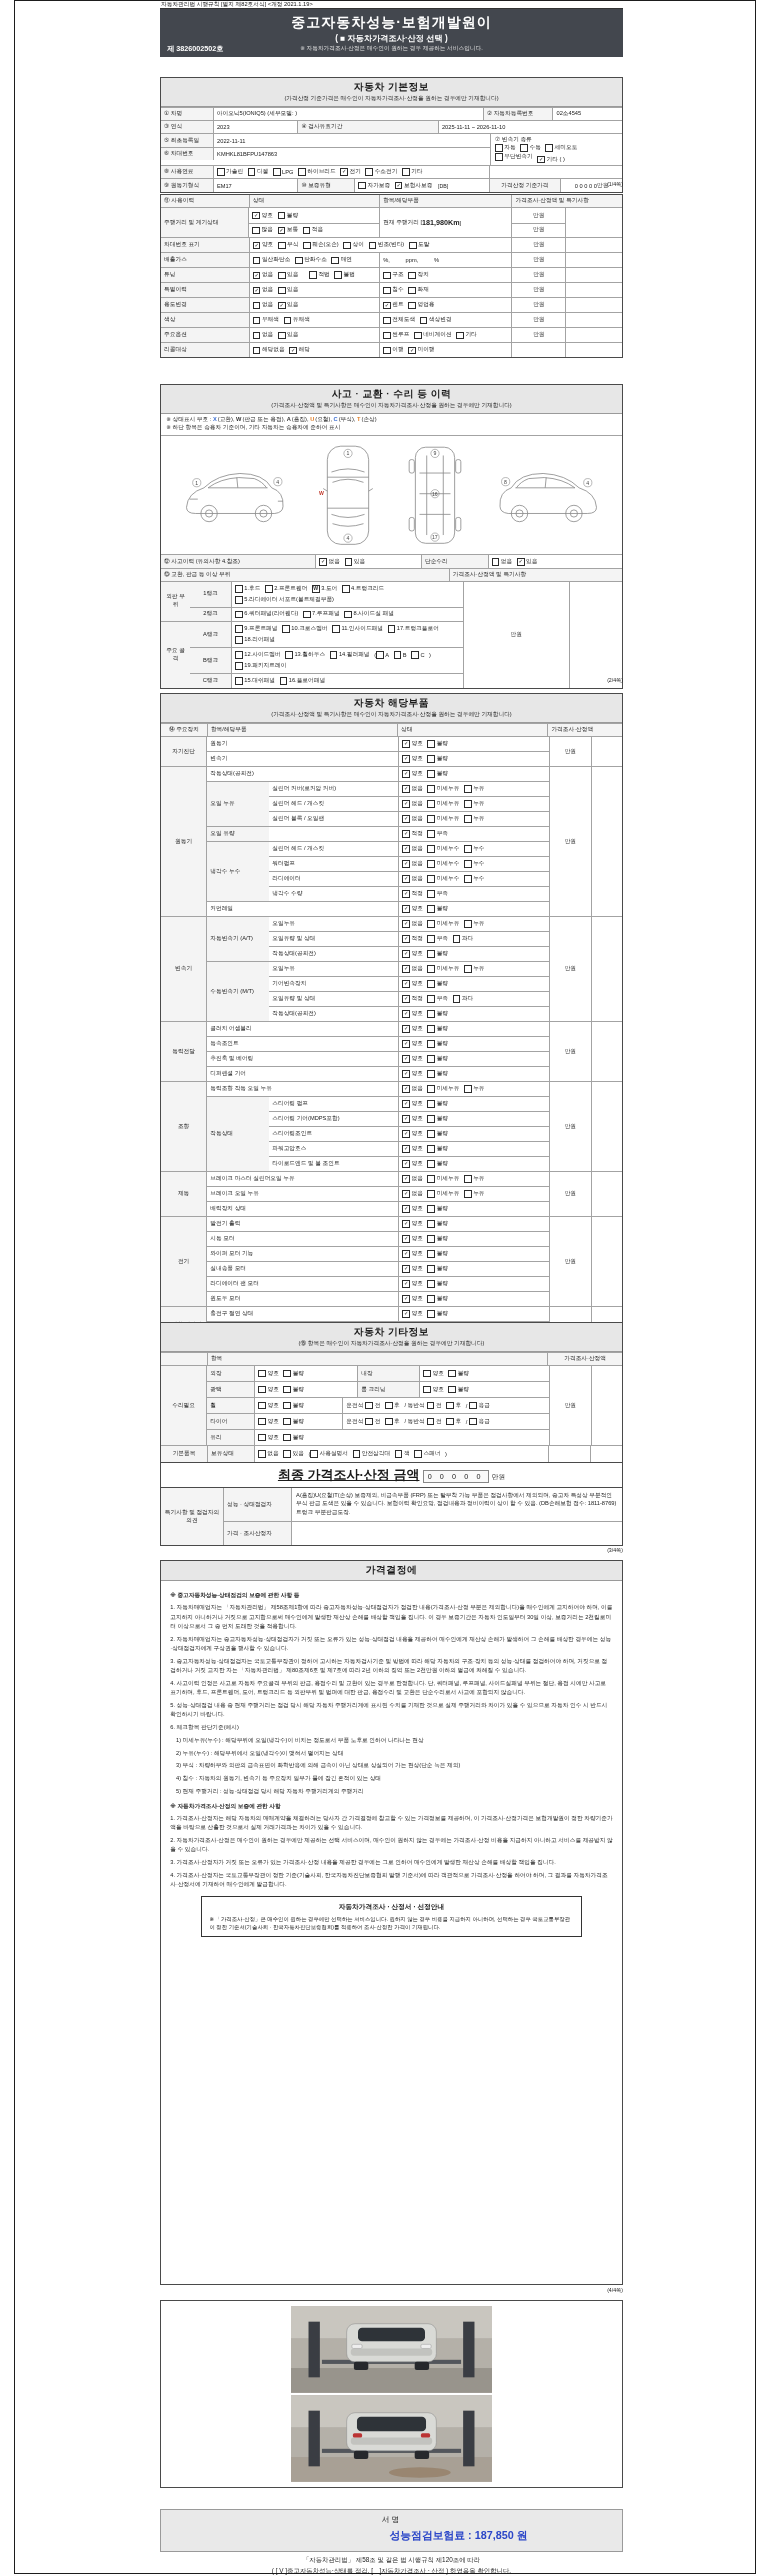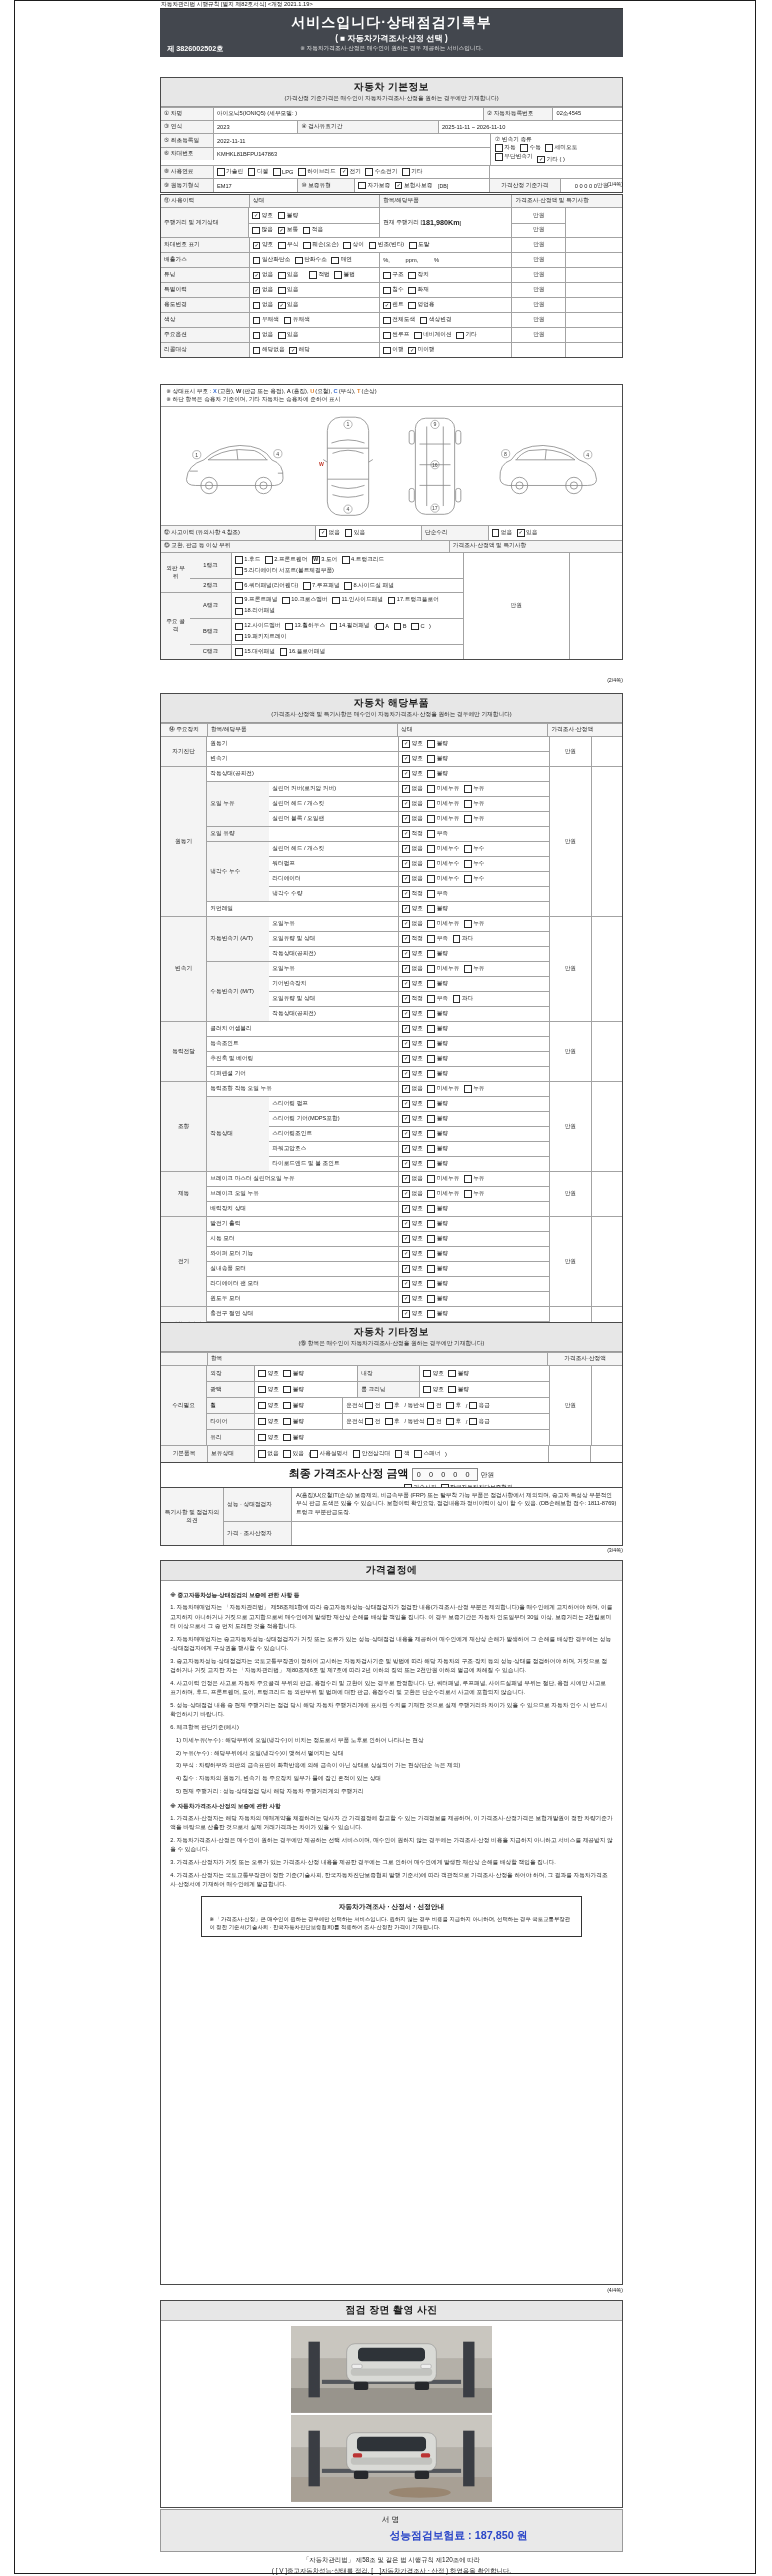--- a/index.html
+++ b/index.html
@@ -62,21 +62,21 @@
 </head>
 <body>
 
 <div id="page">
   <div id="frame"></div>
 
   <div class="abs topnote" style="left:161px;top:1px;">자동차관리법 시행규칙 [별지 제82호서식] &lt;개정 2021.1.19&gt;</div>
   <div class="abs rule col" style="top:7.7px;"></div>
 
   <div class="abs banner col" style="top:9.3px;height:48px;">
-    <div class="t1">서비스입니다·상태점검기록부</div>
+    <div class="t1">중고자동차성능·보험개발원이</div>
     <div class="t2">( ■ 자동차가격조사·산정 선택 )</div>
     <div class="t3">※ 자동차가격조사·산정은 매수인이 원하는 경우 제공하는 서비스입니다.</div>
     <div class="docno">제 3826002502호</div>
   </div>
 
   <div class="abs col sec" style="top:77px;" id="s-basic">
       <div class="sechead">
         <div class="st">자동차 기본정보</div>
         <div class="ss">(가격산정 기준가격은 매수인이 자동차가격조사·산정을 원하는 경우에만 기재합니다)</div>
       </div>
@@ -454,20 +454,24 @@
             <span class="cb">✓</span>
             <span class="ol">미이행</span>
           </span>
         </div>
         <div class="td price" style="width: 54px; min-height: 14px;"></div>
         <div class="td " style="width: 57px; min-height: 14px;"></div>
       </div>
     </div>
 
   <div class="abs col sec" style="top:384px;" id="s-accident">
+      <div class="sechead">
+        <div class="st">사고 · 교환 · 수리 등 이력</div>
+        <div class="ss">(가격조사·산정액 및 특기사항은 매수인이 자동차가격조사·산정을 원하는 경우에만 기재합니다)</div>
+      </div>
       <div class="legend" style="padding: 2.6px 5.2px; font-size: 5.7px;">
         <div><span>※ 상태표시 부호 : </span><span class="lg" style="color: rgb(59, 111, 212);">X</span><span>(교환), </span><span class="lg" style="color: rgb(51, 51, 51);">W</span><span>(판금 또는 용접), </span><span class="lg" style="color: rgb(51, 51, 51);">A</span><span>(흠집), </span><span class="lg" style="color: rgb(224, 122, 31);">U</span><span>(요철), </span><span class="lg" style="color: rgb(59, 111, 212);">C</span><span>(부식), </span><span class="lg" style="color: rgb(224, 122, 31);">T</span><span>(손상)</span></div>
         <div>※ 하단 항목은 승용차 기준이며, 기타 자동차는 승용차에 준하여 표시</div>
       </div>
       <div class="diag" style="height: 112px;">
         <svg width="116" height="77" viewBox="0 0 225 150">
           <g fill="none" stroke="#8a8a8a" stroke-width="1.6">
             <path d="M18,100 Q20,72 52,62 Q78,36 122,34 Q168,34 184,62 Q208,70 206,98 Q206,110 190,112 L36,112 Q18,112 18,100 Z"></path>
             <path d="M60,62 Q84,44 120,42 L150,44 Q166,50 174,62"></path>
             <path d="M116,42 L118,62 M60,62 L176,62"></path>
@@ -1604,21 +1608,21 @@
           <span class="opt">
             <span class="cb"></span>
             <span class="ol">스패너</span>
           </span>
           <span>)</span>
         </div>
         <div class="td " style="width: 42px;"></div>
         <div class="td " style="width: 32px;"></div>
       </div>
       <div style="border-top: 1px solid rgb(74, 74, 74); text-align: center; padding: 3.6px 0px 4.1px;">
-        <div><span style="font-weight: bold; font-size: 11px;">최종 가격조사·산정 금액</span><span class="digits">0 0 0 0 0</span><span style="font-size: 6.7px;">만원</span></div>
+        <div><span style="font-weight: bold; font-size: 13px; text-decoration: underline;">최종 가격조사·산정 금액</span><span class="digits">0 0 0 0 0</span><span style="font-size: 6.7px;">만원</span></div>
         <div style="font-size: 5.4px; margin-top: 2.6px;"><span>이 가격조사·산정가격은 보험개발원의 차량기준가액을 바탕으로 한 기준가격과 (</span><span class="opt">
             <span class="cb"></span>
             <span class="ol">기술사회</span>
           </span><span class="opt">
             <span class="cb"></span>
             <span class="ol">한국자동차진단보증협회</span>
           </span><span>) 기준서를 적용하였음</span></div>
       </div>
     </div>
 
@@ -1663,23 +1667,20 @@
         <p>4. 가격조사·산정자는 국토교통부장관이 정한 기준(기술사회, 한국자동차진단보증협회 발행 기준서)에 따라 객관적으로 가격조사·산정을 하여야 하며, 그 결과를 자동차가격조사·산정서에 기재하여 매수인에게 발급합니다.</p>
         <div class="nbox">
           <div class="nbt">자동차가격조사 · 산정서 · 선정안내</div>
           <div class="nbb">※ 「가격조사·산정」은 매수인이 원하는 경우에만 선택하는 서비스입니다. 원하지 않는 경우 비용을 지급하지 아니하며, 선택하는 경우 국토교통부장관이 정한 기준서(기술사회 · 한국자동차진단보증협회)를 적용하여 조사·산정한 가격이 기재됩니다.</div>
         </div>
       </div>
     </div>
   <div class="abs col marker" style="top:2287px;">(4/4쪽)</div>
 
   <div class="abs col sec" style="top:2300px;" id="s-photos">
-      <div class="sechead">
-        <div class="st">점검 장면 촬영 사진</div>
-      </div>
       <div class="photobox">
         <svg width="201" height="87" viewBox="0 0 390 168" style="display: block; margin: 1px 0px;">
           <rect width="390" height="168" fill="#b4b0a8"></rect>
           <rect width="390" height="62" fill="#c9c6bf"></rect>
           <rect y="120" width="390" height="48" fill="#98948c"></rect>
           <rect x="34" y="30" width="22" height="108" fill="#3a3d43"></rect>
           <rect x="334" y="30" width="22" height="108" fill="#3a3d43"></rect>
           <rect x="60" y="104" width="270" height="8" fill="#53565c"></rect>
           <rect x="108" y="34" width="174" height="74" rx="16" fill="#d9dad6" stroke="#888"></rect>
           <rect x="130" y="42" width="130" height="26" rx="8" fill="#2e3338"></rect>

